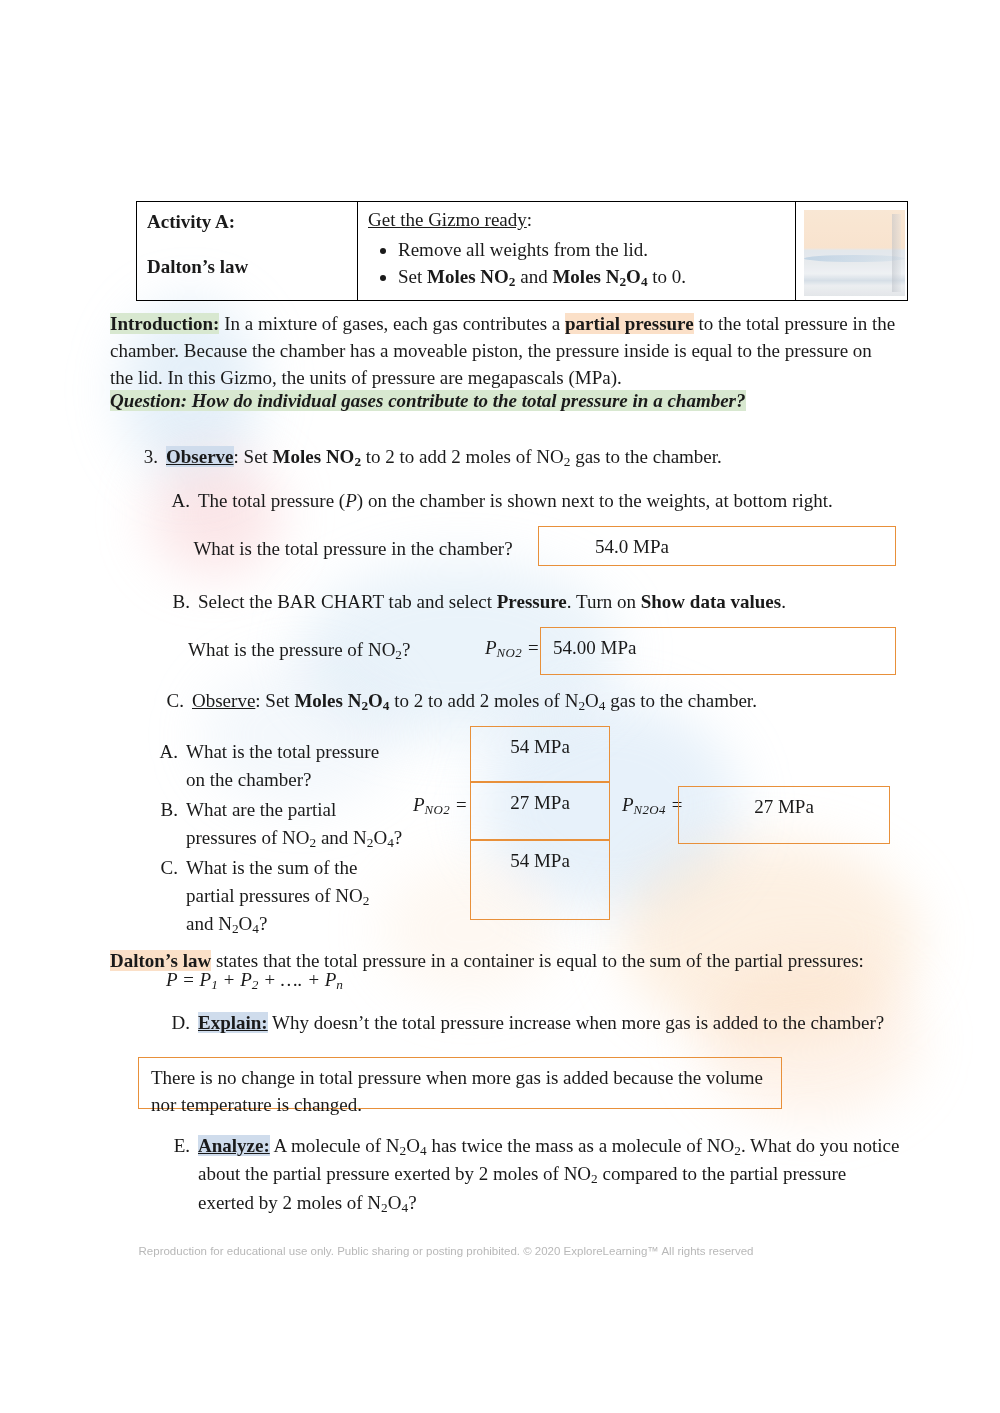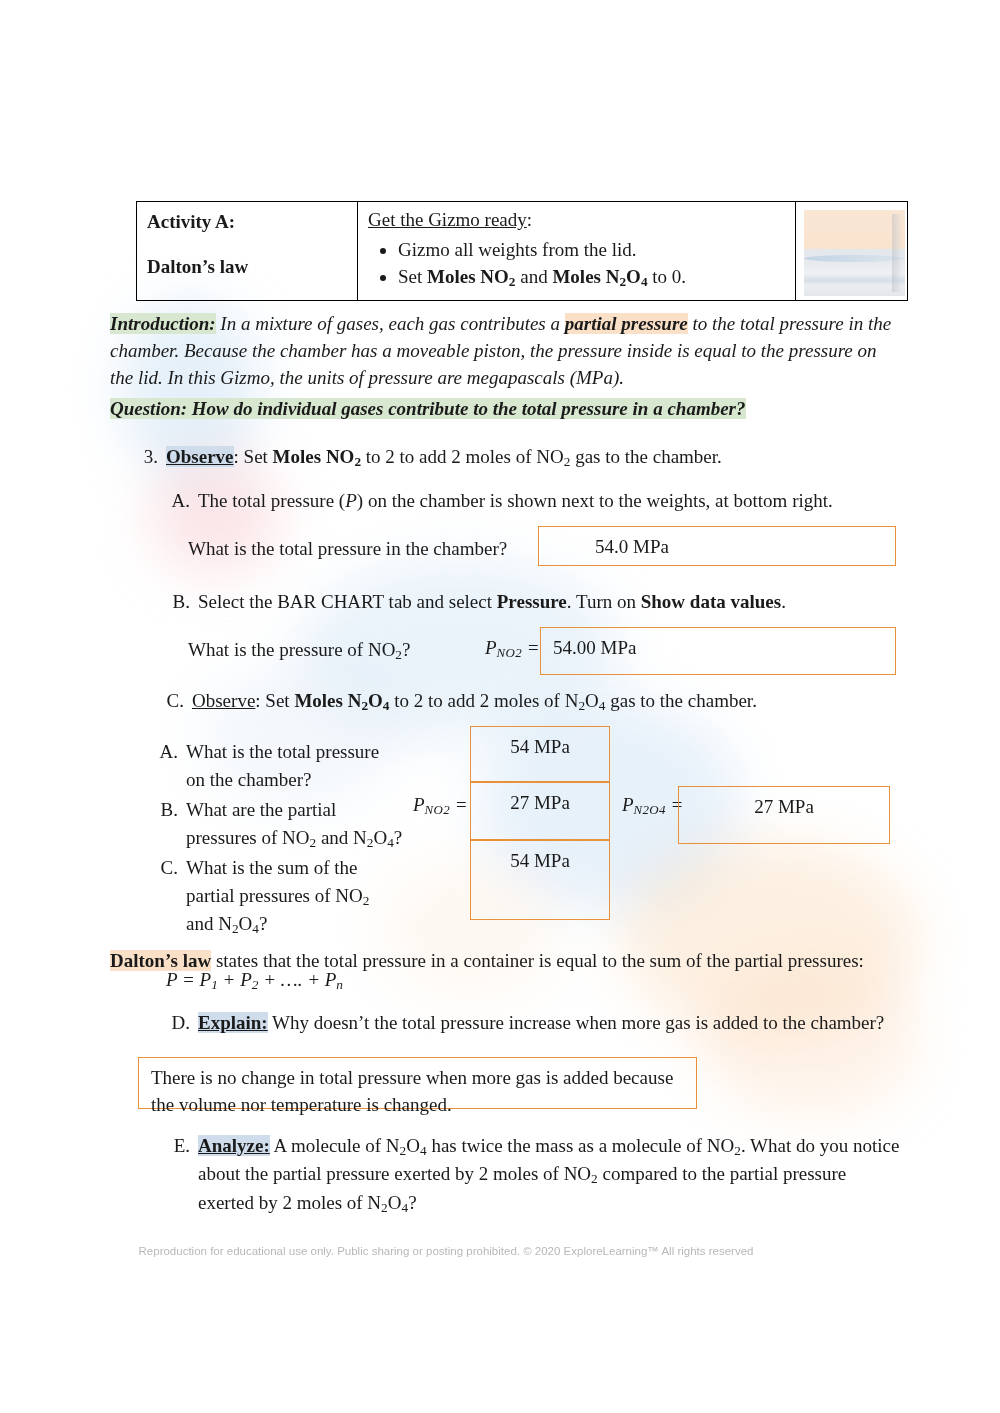--- a/index.html
+++ b/index.html
@@ -111,21 +111,21 @@
   }
   b, strong { font-weight: bold; }
 
   .hl-green   { background: #d8e8d0; }
   .hl-peach   { background: #fbe0c8; }
   .hl-blue    { background: #cfdcec; }
 
   .q-line {
     position: absolute;
     left: 110px;
-    top: 398px;
+    top: 390px;
     width: 800px;
     font-size: 19px;
     font-weight: bold;
     font-style: italic;
   }
 
   .numitem {
     position: absolute;
     font-size: 19px;
     line-height: 1.45;
@@ -205,52 +205,52 @@
   <table class="hdr-table">
     <tbody>
         <tr>
       <td class="hdr-c1">
         <div class="act-title">Activity A:</div>
         <div class="act-sub">Dalton’s law</div>
       </td>
       <td class="hdr-c2">
         <div class="gizmo-ready"><u>Get the Gizmo ready</u><span>:</span></div>
         <ul class="bullets">
-          <li>Gizmo all weights from the lid.</li>
+          <li>Remove all weights from the lid.</li>
           <li>Set <b>Moles NO<sub>2</sub></b> and <b>Moles N<sub>2</sub>O<sub>4</sub></b> to 0.</li>
         </ul>
       </td>
       <td class="hdr-c3">
         <div class="thumb">
               <div class="thumb-edge"></div>
             </div>
       </td>
     </tr>
   </tbody>
     </table>
 
-  <div class="para" style="left:110px;top:310px;width:786px;font-style:italic;">
+  <div class="para" style="left:110px;top:310px;width:786px;">
     <b class="hl-green">Introduction:</b><span> In a mixture of gases, each gas contributes a </span><b class="hl-peach">partial pressure</b><span> to the total pressure in the chamber. Because the chamber has a moveable piston, the pressure inside is equal to the pressure on the lid. In this Gizmo, the units of pressure are megapascals (MPa).</span>
   </div>
 
   <div class="q-line">
     <span class="hl-green">Question: How do individual gases contribute to the total pressure in a chamber?</span>
   </div>
 
   <div class="numitem" style="left:132px;top:443px;width:770px;">
     <span class="marker">3.</span>
     <span class="body"><b class="hl-blue"><u>Observe</u></b><span>: Set </span><b>Moles NO<sub>2</sub></b> to 2 to add 2 moles of NO<sub>2</sub> gas to the chamber.</span>
   </div>
 
   <div class="numitem" style="left:164px;top:487px;width:740px;">
     <span class="marker">A.</span>
     <span class="body">The total pressure (<span class="ital">P</span>) on the chamber is shown next to the weights, at bottom right.</span>
   </div>
 
-  <div class="para" style="left:188px;top:535px;width:330px;">What is the total pressure in the chamber?</div>
+  <div class="para" style="left:188px;top:535px;width:330px;text-align:center;">What is the total pressure in the chamber?</div>
 
   <div class="abox" style="left:538px;top:526px;width:358px;height:40px;padding-left:44px;">
     <span class="abox-text">54.0 MPa</span>
   </div>
 
   <div class="numitem" style="left:164px;top:588px;width:740px;">
     <span class="marker">B.</span>
     <span class="body"><span>Select the BAR CHART tab and select </span><b>Pressure</b><span>. Turn on </span><b>Show data values</b><span>.</span></span>
   </div>
 
@@ -312,21 +312,21 @@
 
   <div class="formula" style="left:166px;top:969px;">
     P = P<sub>1</sub> + P<sub>2</sub> + …. + P<sub>n</sub>
   </div>
 
   <div class="numitem" style="left:164px;top:1009px;width:740px;">
     <span class="marker">D.</span>
     <span class="body"><b class="hl-blue"><u>Explain:</u></b><span> Why doesn’t the total pressure increase when more gas is added to the chamber?</span><br></span>
   </div>
 
-  <div class="abox" style="left:138px;top:1057px;width:559px;height:52px;">
+  <div class="abox" style="left:138px;top:1057px;width:644px;height:52px;">
     <span class="abox-text">There is no change in total pressure when more gas is added because the volume nor temperature is changed.</span>
   </div>
 
   <div class="numitem" style="left:164px;top:1132px;width:740px;">
     <span class="marker">E.</span>
     <span class="body"><b class="hl-blue"><u>Analyze:</u></b> A molecule of N<sub>2</sub>O<sub>4</sub> has twice the mass as a molecule of NO<sub>2</sub>. What do you notice about the partial pressure exerted by 2 moles of NO<sub>2</sub> compared to the partial pressure exerted by 2 moles of N<sub>2</sub>O<sub>4</sub>?</span>
   </div>
 
   <div class="footer">Reproduction for educational use only. Public sharing or posting prohibited. © 2020 ExploreLearning™ All rights reserved</div>
 

